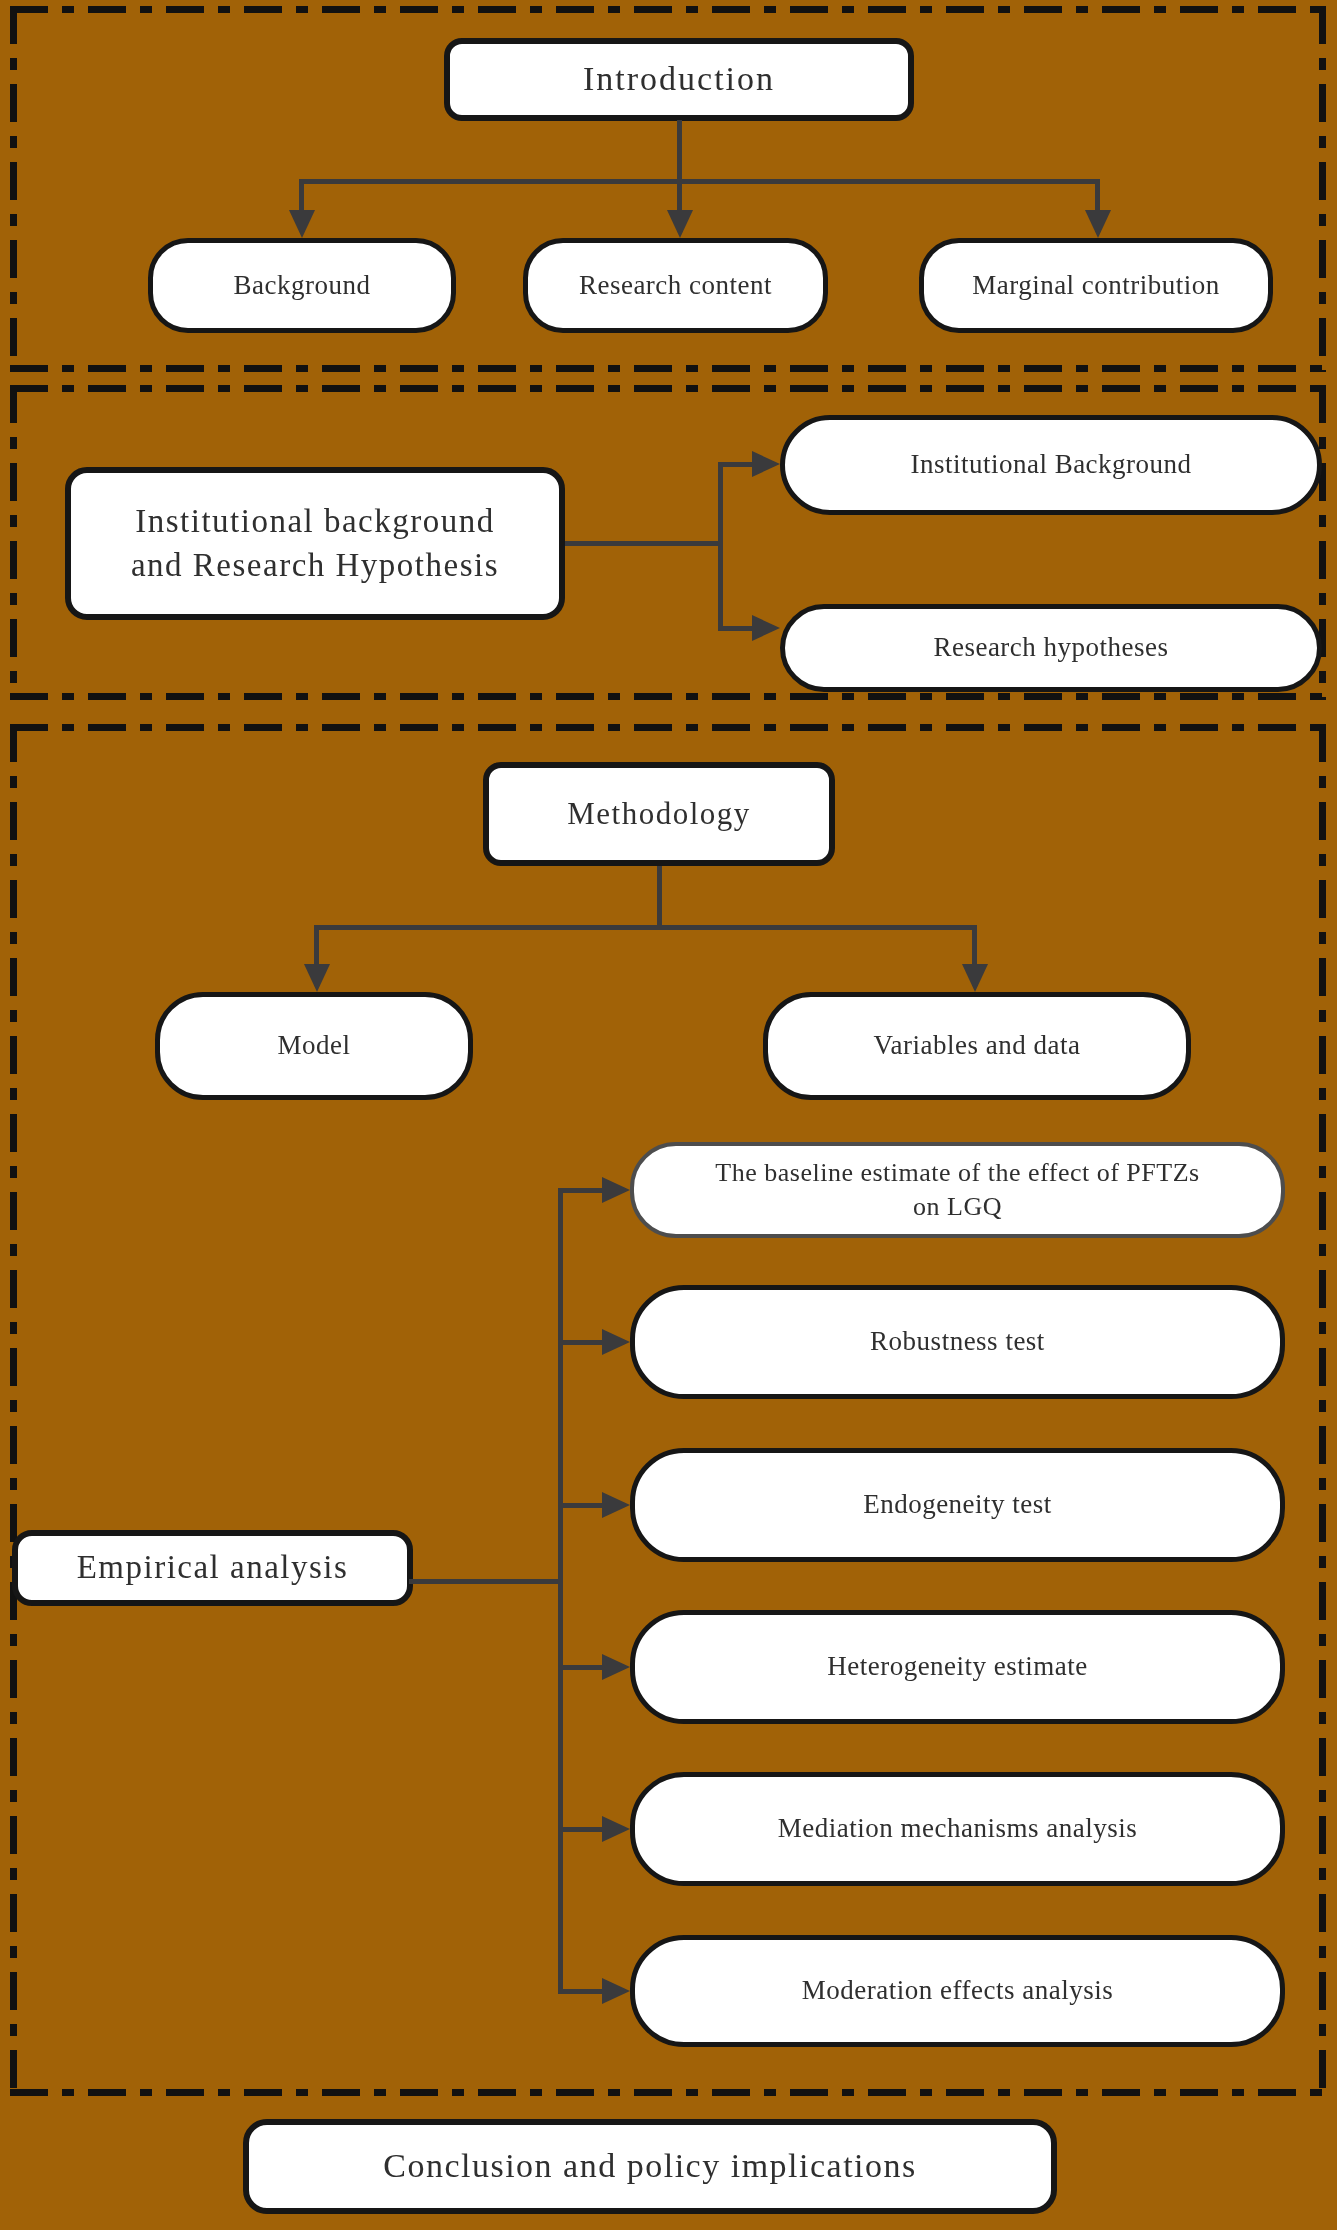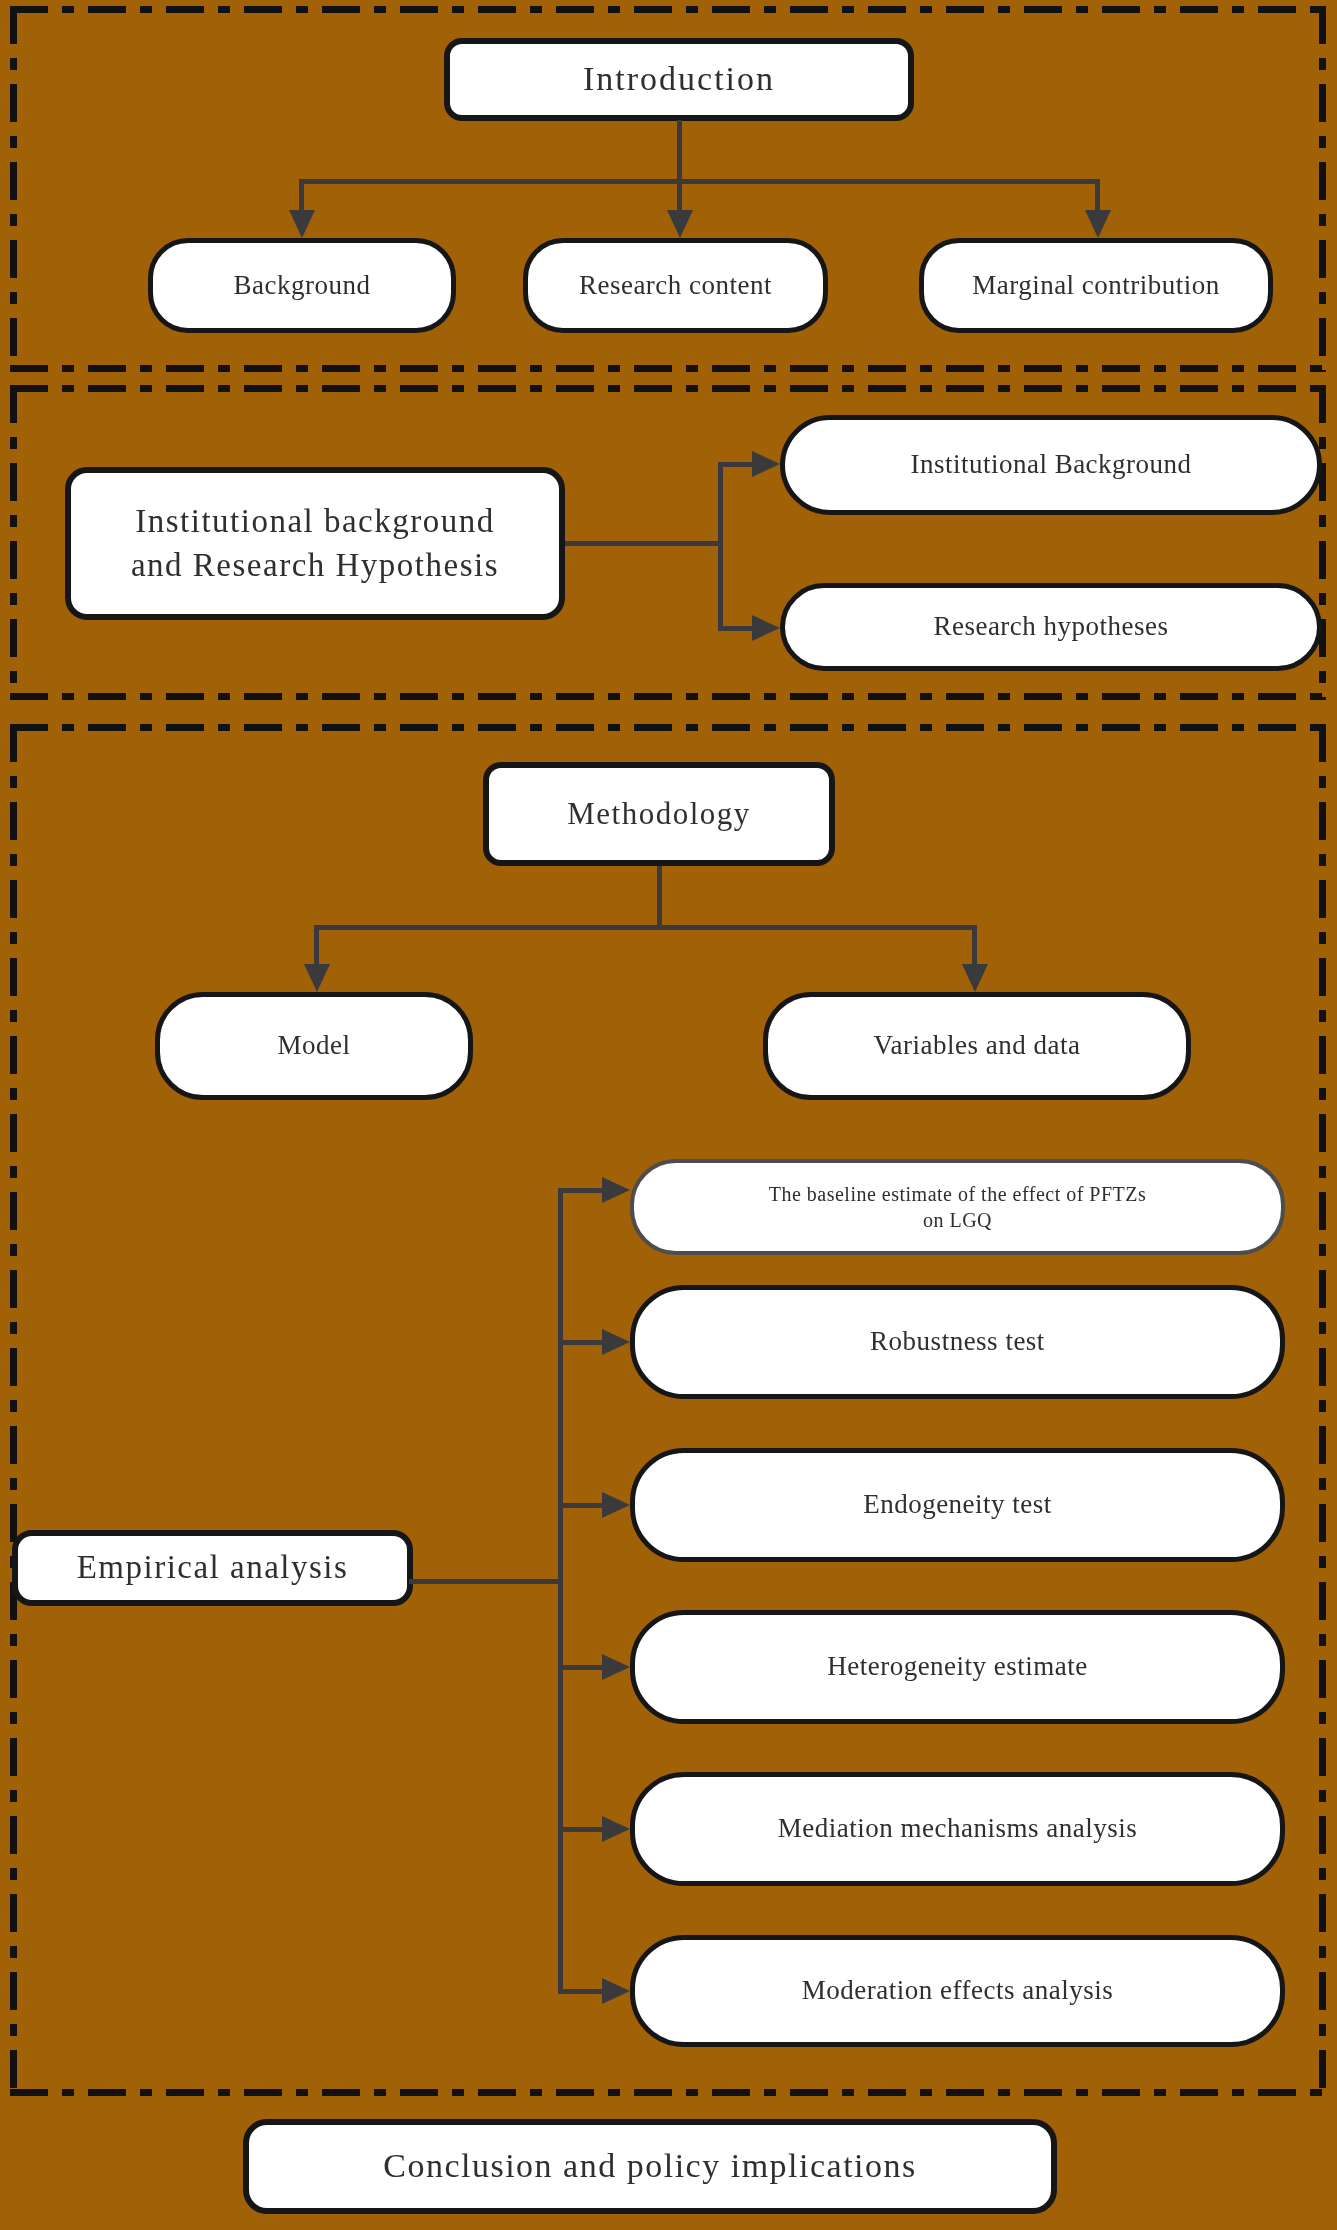--- a/index.html
+++ b/index.html
@@ -23,21 +23,21 @@
   .edge.t{top:0;} .edge.b{bottom:0;} .edge.l{left:0;} .edge.r{right:0;}
   
   .box{
     position:absolute;box-sizing:border-box;background:#fff;
     border:5px solid var(--border);
     display:flex;flex-direction:column;align-items:center;justify-content:center;
     text-align:center;line-height:1.32;letter-spacing:.5px;
   }
   .rootbox{border-width:6px;letter-spacing:1.5px;}
   .f34{font-size:34px;} .f33{font-size:33px;} .f31{font-size:31px;}
-  .f27{font-size:27px;} .f26{font-size:20px;margin-top:17px;}
+  .f27{font-size:27px;} .f26{font-size:26px;}
   
   .hline,.vline{position:absolute;background:var(--line);}
   .arr{position:absolute;width:0;height:0;}
   .arr.down{border-left:13px solid transparent;border-right:13px solid transparent;border-top:28px solid var(--line);}
   .arr.right{border-top:13px solid transparent;border-bottom:13px solid transparent;border-left:28px solid var(--line);}
 </style>
 </head>
 <body>
 
 <div class="canvas">
@@ -87,21 +87,21 @@
   <div class="hline" style="left:565px;top:541px;width:158px;height:5px;"></div>
   <div class="vline" style="left:718px;top:462px;width:5px;height:169px;"></div>
   <div class="hline" style="left:718px;top:462px;width:46px;height:5px;"></div>
   <div class="hline" style="left:718px;top:626px;width:46px;height:5px;"></div>
   <div class="arr right" style="left:752px;top:451px;"></div>
   <div class="arr right" style="left:752px;top:615px;"></div>
 
   <div class="box f27" style="left:780px;top:415px;width:542px;height:100px;border-radius:50px;">
     <span>Institutional Background</span>
   </div>
-  <div class="box f27" style="left:780px;top:583px;width:542px;height:88px;border-radius:50px;">
+  <div class="box f27" style="left:780px;top:604px;width:542px;height:88px;border-radius:50px;">
     <span>Research hypotheses</span>
   </div>
 
   <div class="sect" style="left:10px;top:724px;width:1316px;height:1372px;">
     <i class="edge h t"></i>
     <i class="edge h b"></i>
     <i class="edge v l"></i>
     <i class="edge v r"></i>
   </div>
 

